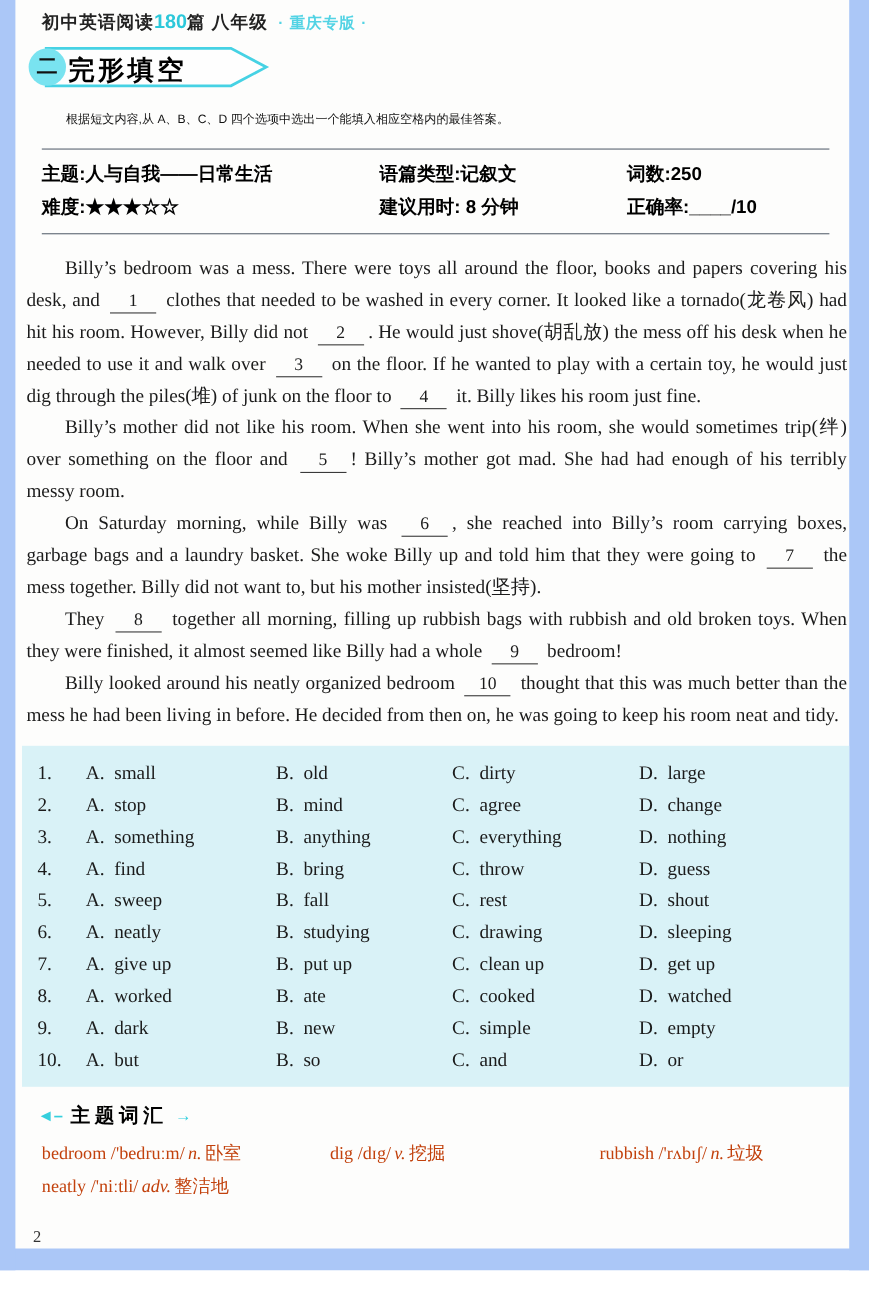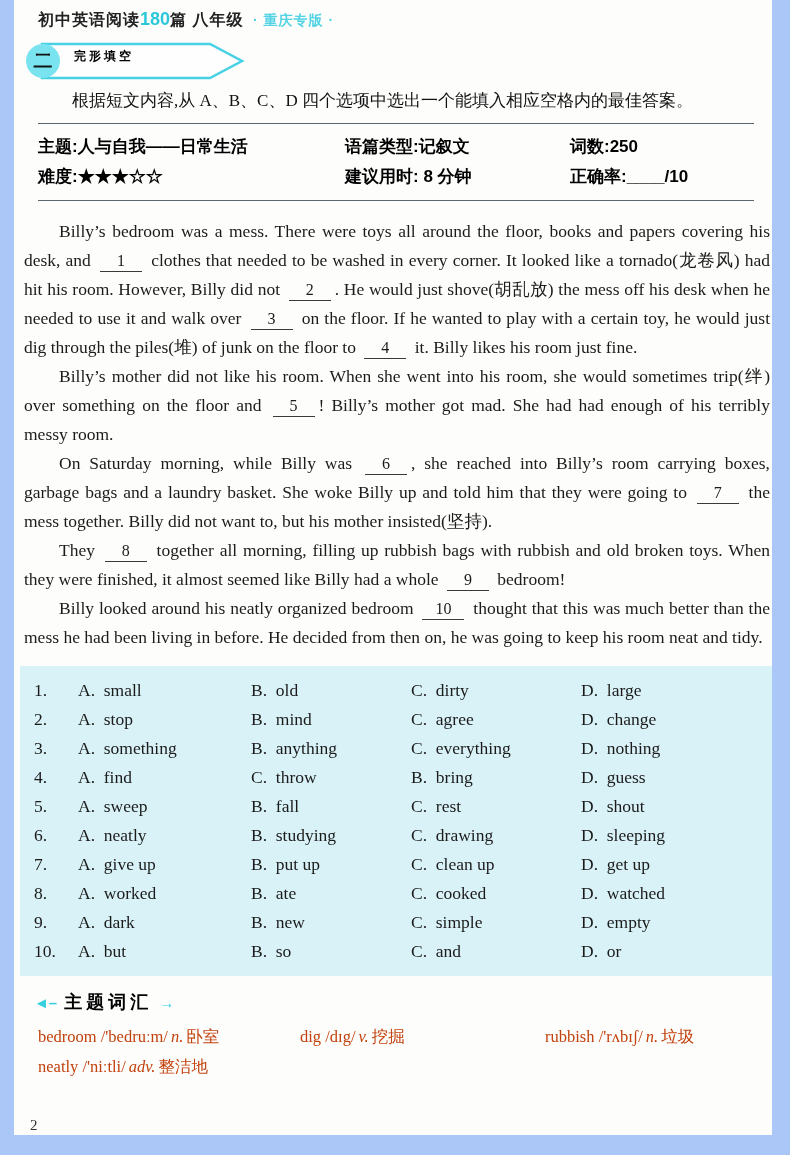--- a/index.html
+++ b/index.html
@@ -21,27 +21,27 @@
 
   
   .badge{position:relative;height:40px;margin-top:10px;}
   .badge svg{position:absolute;left:16px;top:1px;}
   .badge-circle{
     position:absolute;left:2px;top:3px;width:34px;height:34px;border-radius:50%;
     background:#79e3f0;z-index:2;text-align:center;line-height:34px;
     font-family:"Liberation Sans", sans-serif;font-weight:bold;font-size:19px;color:#111;
   }
   .badge-title{
-    position:absolute;left:50px;top:7px;z-index:2;
-    font-family:Liberation Sans, sans-serif;font-weight:900;font-size:12px;letter-spacing:3px;color:#000;
+    position:absolute;left:38px;top:7px;z-index:2;
+    font-family:Liberation Sans, sans-serif;font-weight:900;font-size:24px;letter-spacing:3px;color:#000;
   }
 
   .instruction{
-    margin-top:8px;padding:0 14px;text-indent:2em;
-    font-family:Liberation Serif, serif;font-size:17px;color:#111;height:24px;
+    margin-top:20px;padding:0 14px;text-indent:2em;
+    font-family:Liberation Sans, sans-serif;font-size:11px;color:#111;height:24px;
   }
 
   
   .meta{
     margin:10px 16px 0 14px;border-top:1.5px solid #5c6672;border-bottom:1.5px solid #5c6672;
     padding:8px 0;font-family:"Liberation Sans", sans-serif;font-weight:bold;font-size:17px;color:#000;
   }
   .meta-row{display:grid;grid-template-columns:307px 225px auto;line-height:30px;}
 
   
@@ -135,22 +135,22 @@
         <div class="opt-row">
           <span class="opt-no">3.</span>
           <span class="opt-cell">A. something</span>
           <span class="opt-cell">B. anything</span>
           <span class="opt-cell">C. everything</span>
           <span class="opt-cell">D. nothing</span>
         </div>
         <div class="opt-row">
           <span class="opt-no">4.</span>
           <span class="opt-cell">A. find</span>
+          <span class="opt-cell">B. bring</span>
           <span class="opt-cell">C. throw</span>
-          <span class="opt-cell">B. bring</span>
           <span class="opt-cell">D. guess</span>
         </div>
         <div class="opt-row">
           <span class="opt-no">5.</span>
           <span class="opt-cell">A. sweep</span>
           <span class="opt-cell">B. fall</span>
           <span class="opt-cell">C. rest</span>
           <span class="opt-cell">D. shout</span>
         </div>
         <div class="opt-row">

